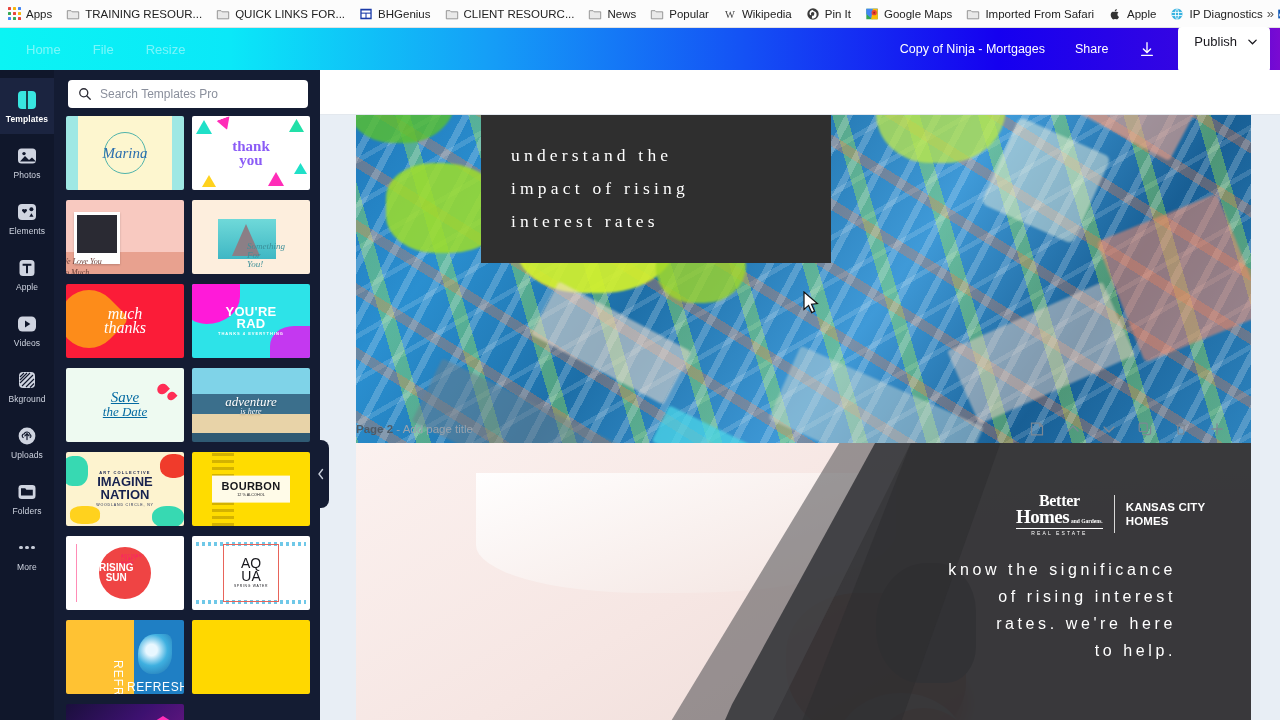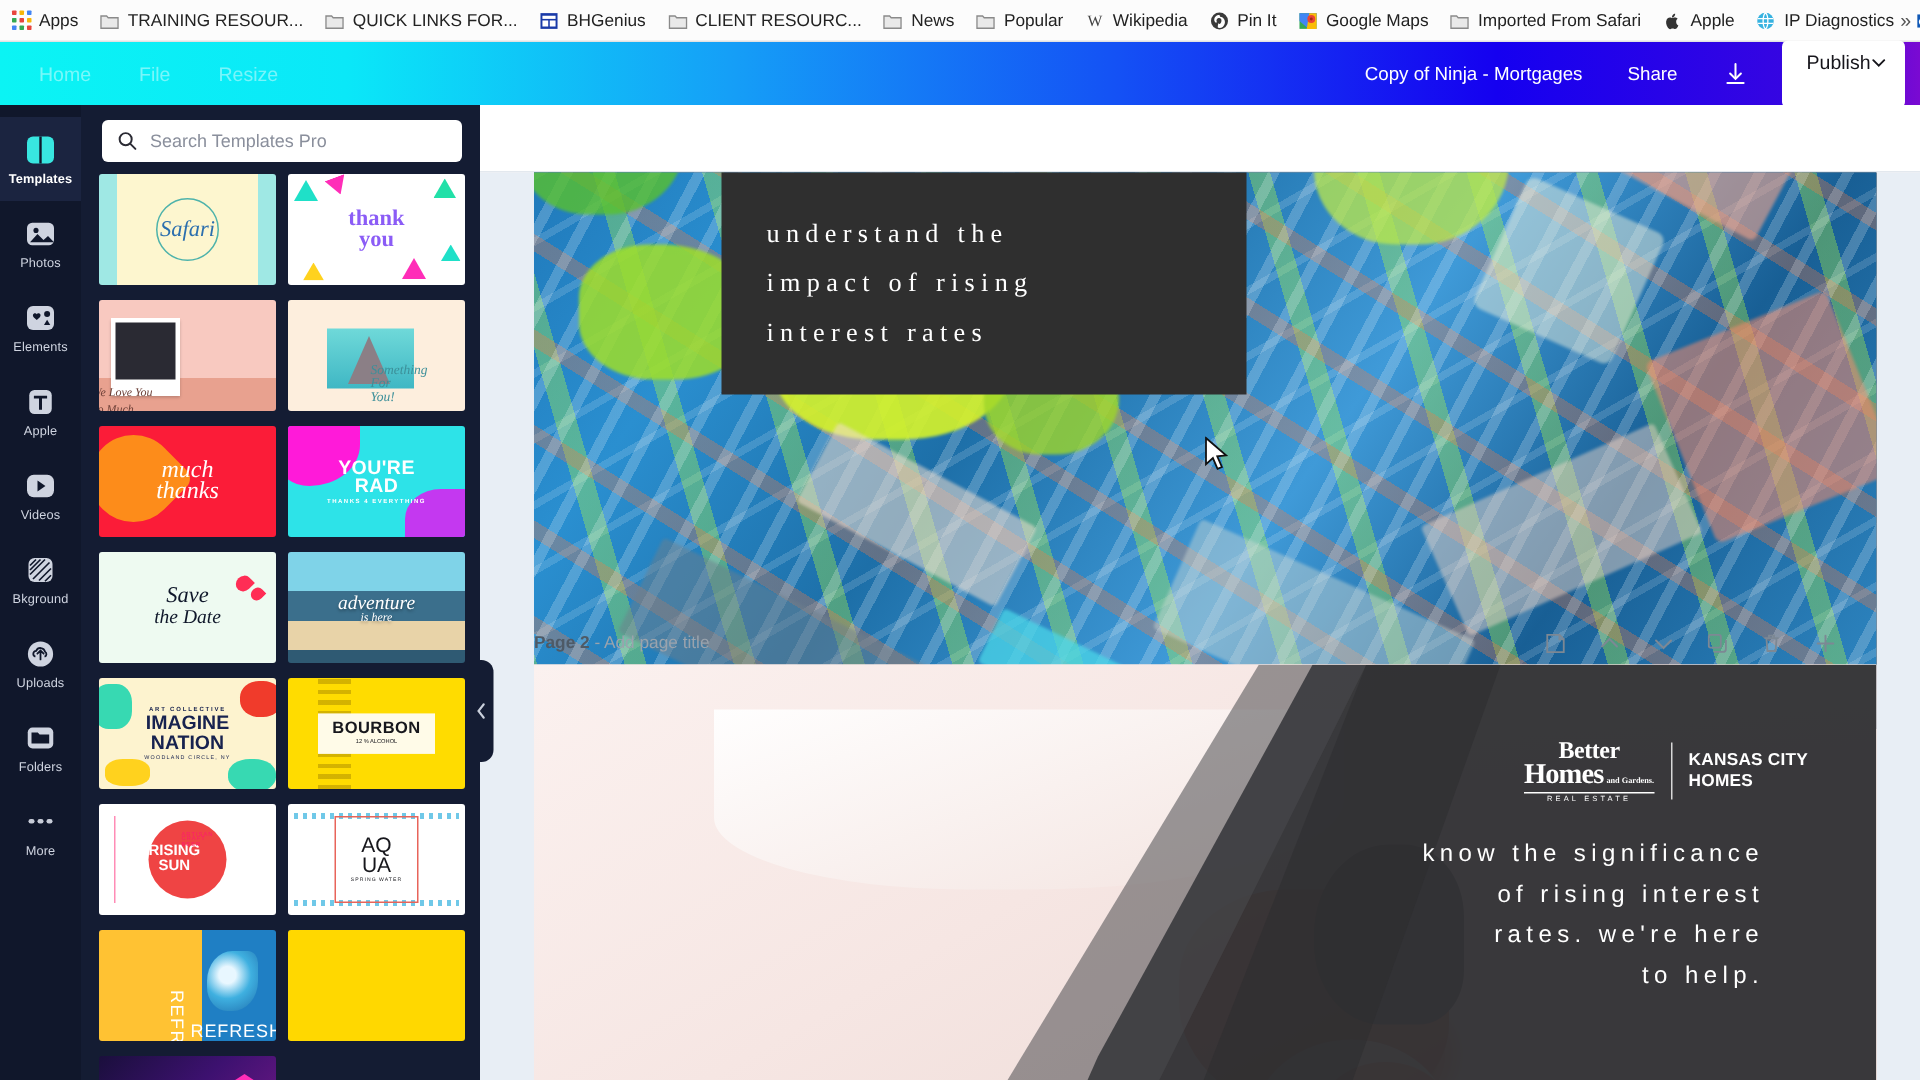--- a/index.html
+++ b/index.html
@@ -86,21 +86,21 @@
   #download-button {
     padding: 4px 14px; cursor: pointer;
     display: flex; align-items: center;
   }
   #publish-button {
     background: #fff; color: #17161c;
     font-size: 13px; font-weight: 400;
     border-radius: 4px;
     padding: 7px 12px 23px 16px;
     margin-left: 8px;
-    display: flex; align-items: center; 
+    display: flex; align-items: center; gap: 10px;
     cursor: pointer;
   }
 
   
   #left-rail {
     position: absolute; top: 70px; left: 0;
     width: 54px; height: 650px;
     background: #10172b;
     padding-top: 8px;
     z-index: 6;
@@ -559,21 +559,21 @@
         <circle cx="6.6" cy="6.6" r="4.6"></circle>
           <path d="M10.2 10.2 14 14"></path>
       </svg>
       <input id="search-input" type="text" placeholder="Search Templates Pro" style="">
     </div>
   </div>
   <div id="tmpl-grid">
       <div class="tmpl" style="background: linear-gradient(90deg, rgb(159, 232, 228) 0px, rgb(159, 232, 228) 10%, rgb(253, 246, 207) 10%, rgb(253, 246, 207) 90%, rgb(159, 232, 228) 90%, rgb(159, 232, 228) 100%);">
         <div style="position:absolute;left:50%;top:50%;transform:translate(-50%,-50%);width:42px;height:42px;border:1.4px solid #4fb3ab;border-radius:50%;"></div>
         <div class="tmpl-txt">
-          <div style="font-family:'Liberation Serif',serif;font-style:italic;color:#2c6fae;font-size:15px;">Safari</div>
+          <div style="font-family:'Liberation Serif',serif;font-style:italic;color:#2c6fae;font-size:15px;">Marina</div>
         </div>
       </div>
       <div class="tmpl" style="background: rgb(255, 255, 255);">
         <div style="position:absolute;left:4px;top:4px;width:16px;height:14px;background:#1fe0c8;clip-path:polygon(50% 0,100% 100%,0 100%);"></div>
         <div style="position:absolute;left:26px;top:2px;width:14px;height:12px;background:#ff2db8;clip-path:polygon(50% 0,100% 100%,0 100%);transform:rotate(160deg);"></div>
         <div style="position:absolute;right:6px;top:3px;width:15px;height:13px;background:#22e0a8;clip-path:polygon(50% 0,100% 100%,0 100%);"></div>
         <div style="position:absolute;right:26px;bottom:4px;width:16px;height:14px;background:#ff2db8;clip-path:polygon(50% 0,100% 100%,0 100%);"></div>
         <div style="position:absolute;left:10px;bottom:3px;width:14px;height:12px;background:#ffd21e;clip-path:polygon(50% 0,100% 100%,0 100%);"></div>
         <div style="position:absolute;right:3px;bottom:16px;width:13px;height:11px;background:#1fe0c8;clip-path:polygon(50% 0,100% 100%,0 100%);"></div>
         <div class="tmpl-txt">
@@ -604,21 +604,21 @@
         <div style="position:absolute;left:-8px;top:-6px;width:56px;height:46px;background:#ff1ad9;border-radius:0 0 60% 40%;"></div>
         <div style="position:absolute;right:-8px;bottom:-8px;width:48px;height:40px;background:#c438f0;border-radius:50% 0 0 0;"></div>
         <div class="tmpl-txt">
           <div style="font-family:'Liberation Sans',sans-serif;font-weight:bold;color:#fff;font-size:13px;line-height:.95;letter-spacing:.3px;">YOU'RE<br>RAD<div style="font-size:4px;letter-spacing:1px;margin-top:2px;">THANKS 4 EVERYTHING</div></div>
         </div>
       </div>
       <div class="tmpl" style="background: rgb(238, 250, 241);">
         <div style="position:absolute;right:16px;top:16px;width:11px;height:10px;background:#ff2d55;border-radius:50% 50% 0 50%;transform:rotate(-45deg);"></div>
         <div style="position:absolute;right:8px;top:24px;width:9px;height:8px;background:#ff2d55;border-radius:50% 50% 0 50%;transform:rotate(-45deg);"></div>
         <div class="tmpl-txt">
-          <div style="font-family:'Liberation Serif',serif;font-style:italic;color:#0f172a;font-size:15px;line-height:.92;">Save<br><span style="font-size:13px;">the Date</span></div>
+          <div style="font-family:'Liberation Serif',serif;font-style:italic;color:#0369a1;font-size:15px;line-height:.92;text-decoration:underline;">Save<br><span style="font-size:13px;">the Date</span></div>
         </div>
       </div>
       <div class="tmpl" style="background: linear-gradient(rgb(127, 211, 232) 0px, rgb(127, 211, 232) 35%, rgb(59, 111, 140) 35%, rgb(59, 111, 140) 62%, rgb(232, 211, 168) 62%, rgb(232, 211, 168) 88%, rgb(47, 90, 115) 88%, rgb(47, 90, 115) 100%);">
         <div class="tmpl-txt">
           <div style="font-family:'Liberation Serif',serif;font-style:italic;color:#fff;font-size:13px;line-height:1;text-shadow:0 1px 2px rgba(0,0,0,.35);">adventure<div style="font-size:8px;">is here</div></div>
         </div>
       </div>
       <div class="tmpl" style="background: rgb(253, 243, 207);">
         <div style="position:absolute;left:-4px;top:4px;width:26px;height:30px;background:#37d9b2;border-radius:40%;"></div>
         <div style="position:absolute;right:-4px;top:2px;width:28px;height:24px;background:#f03b2b;border-radius:45%;"></div>

